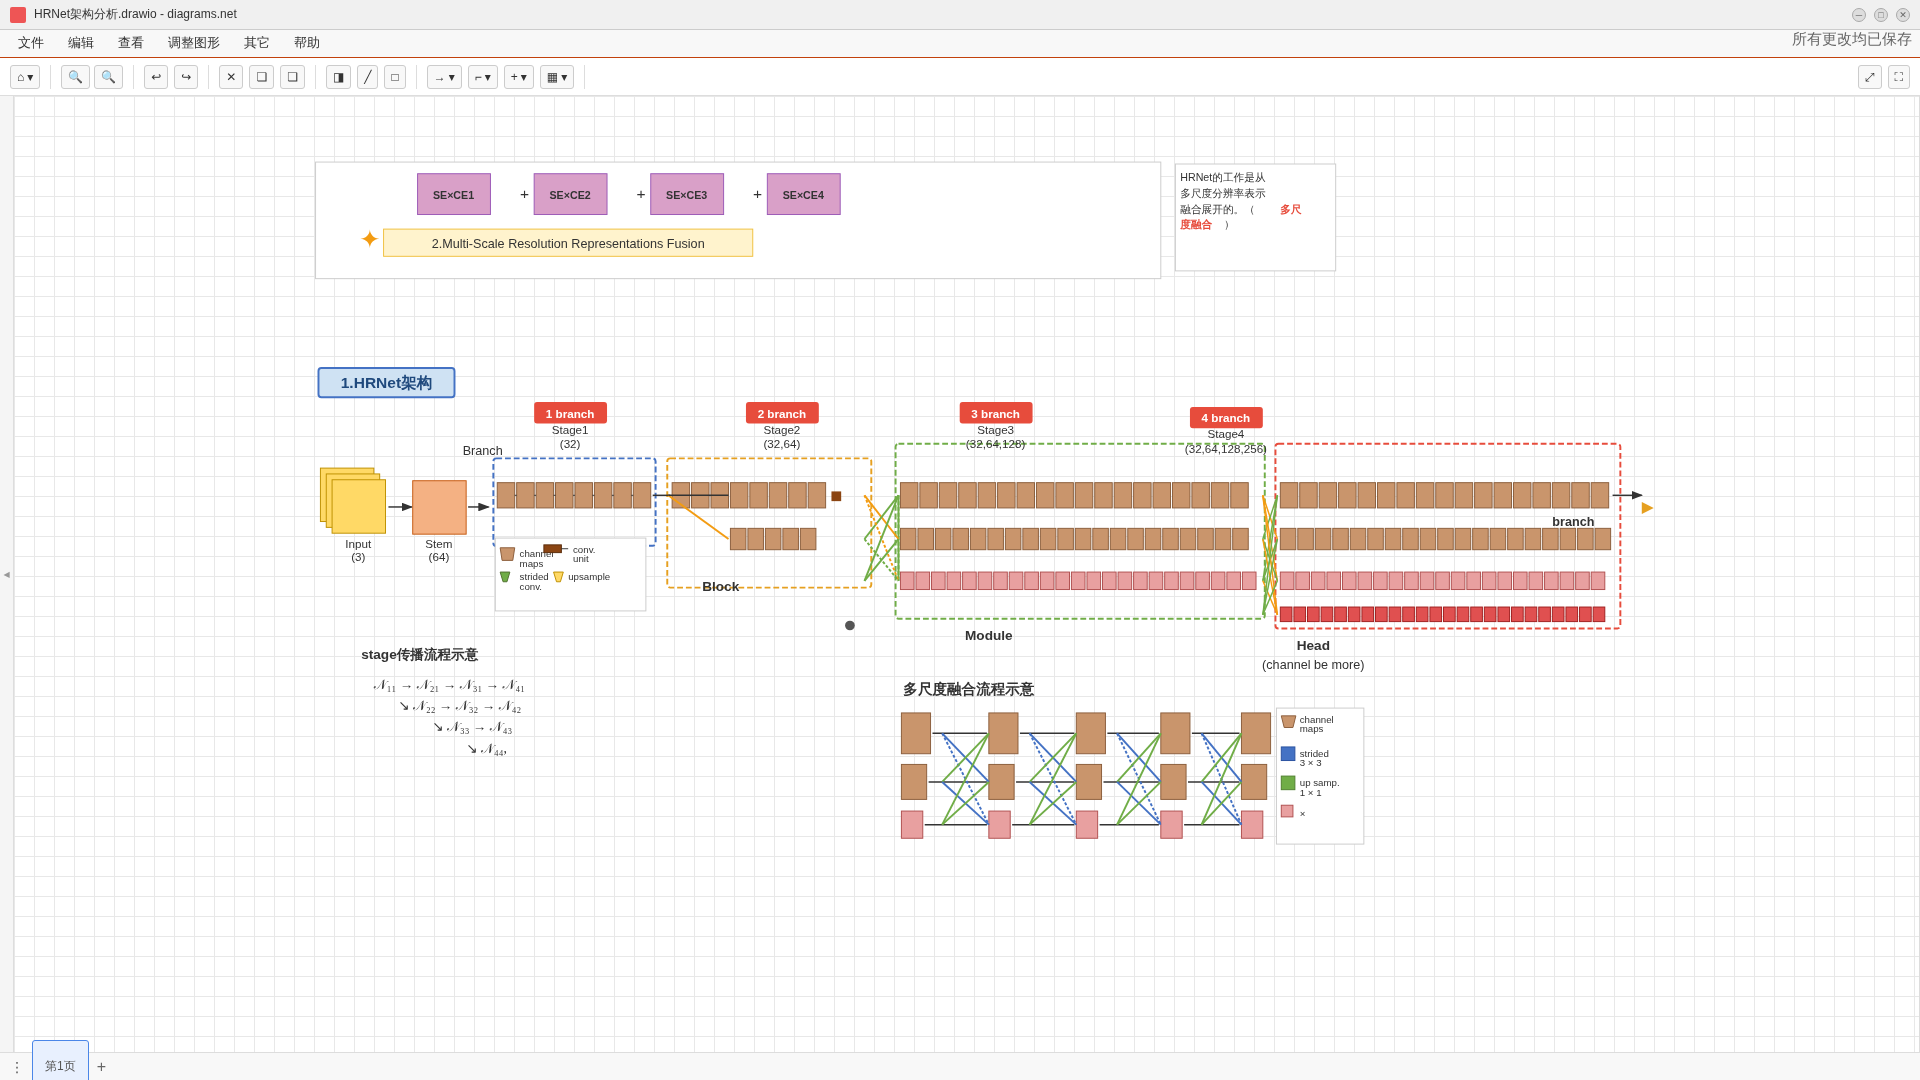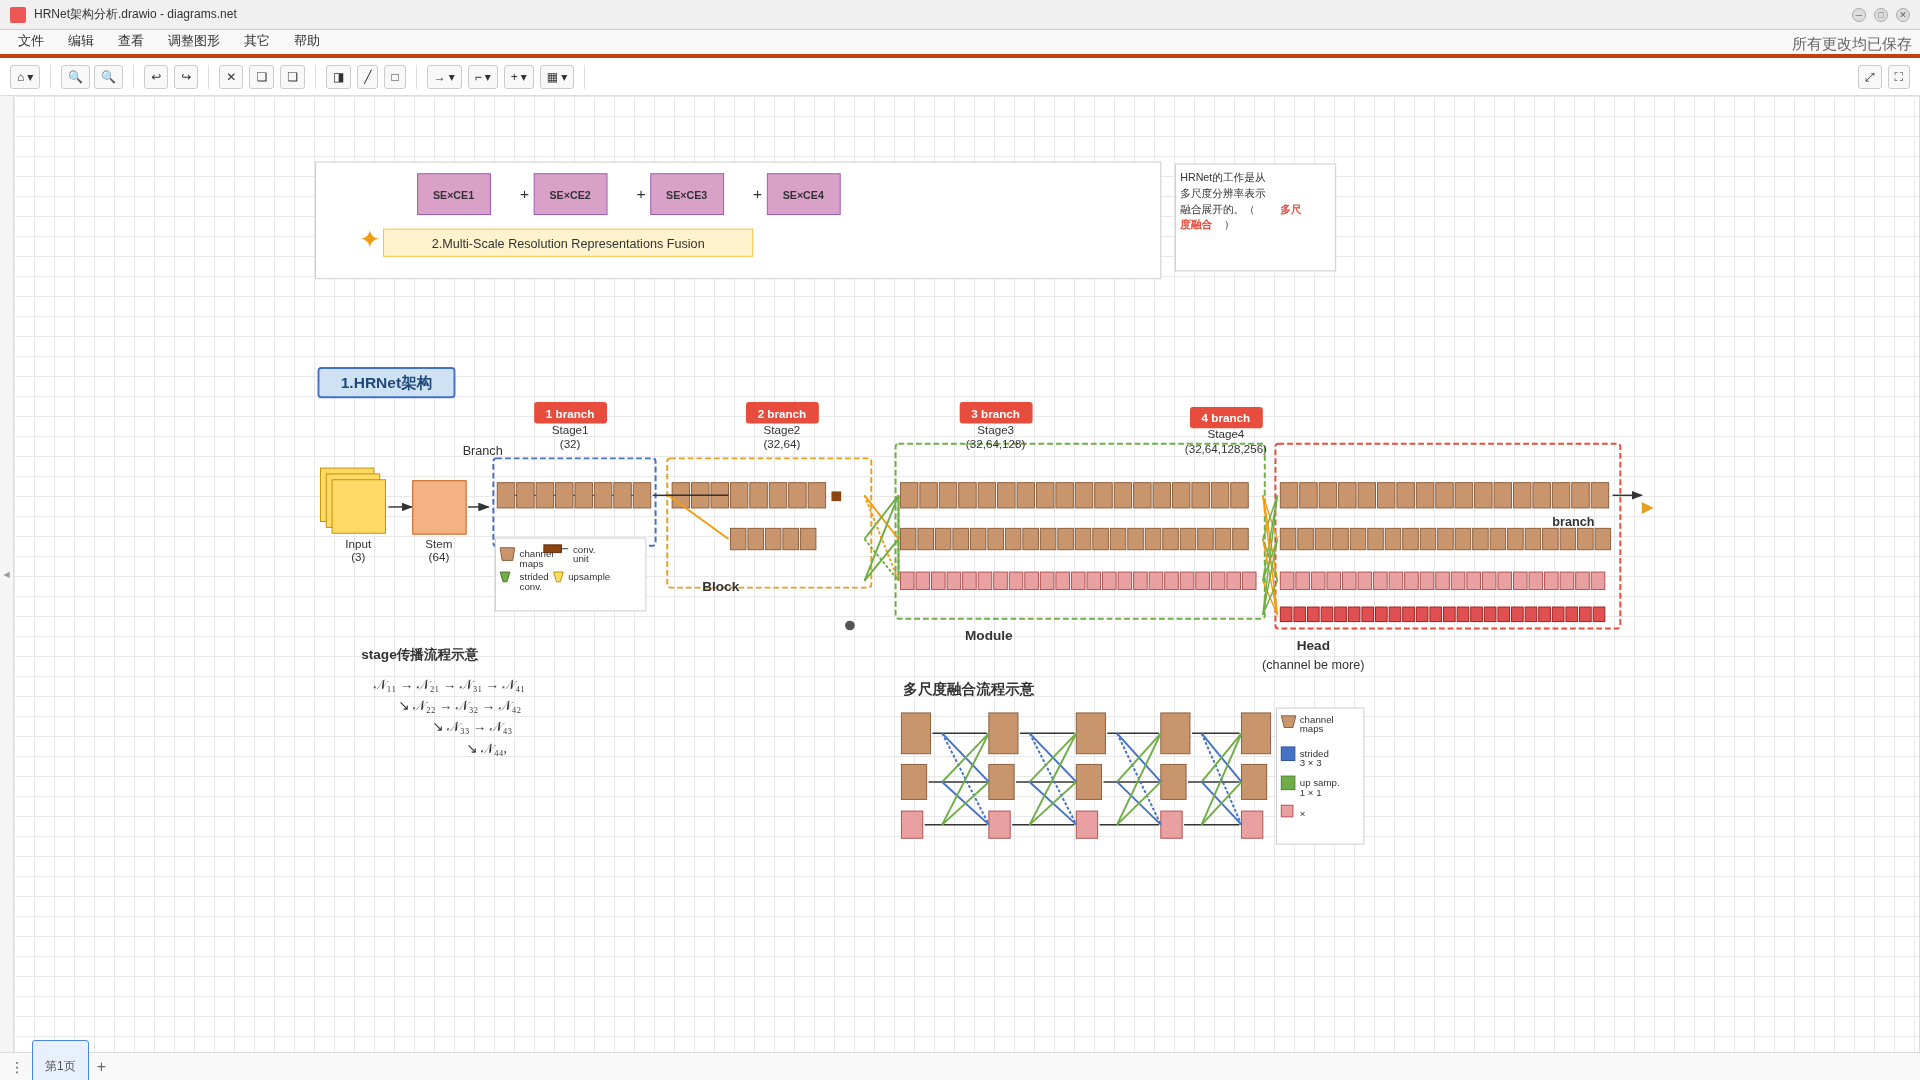--- a/index.html
+++ b/index.html
@@ -32,23 +32,23 @@
       width: 14px; height: 14px; border-radius: 50%;
       display: flex; align-items: center; justify-content: center;
       font-size: 9px; cursor: pointer; color: #666;
       border: 1px solid #aaa; background: #ddd;
     }
 
     
     #menubar {
       height: 28px;
       background: #f8f8f8;
-      border-bottom: 4px solid #c2410c;
+      border-bottom: 1px solid #c2410c;
       display: flex;
-      align-items: flex-end;
+      align-items: flex-start;
       padding: 0 8px;
       font-size: 13px;
       color: #333;
       gap: 4px;
     }
     .menu-item {
       padding: 4px 10px;
       cursor: pointer;
       border-radius: 3px;
     }

